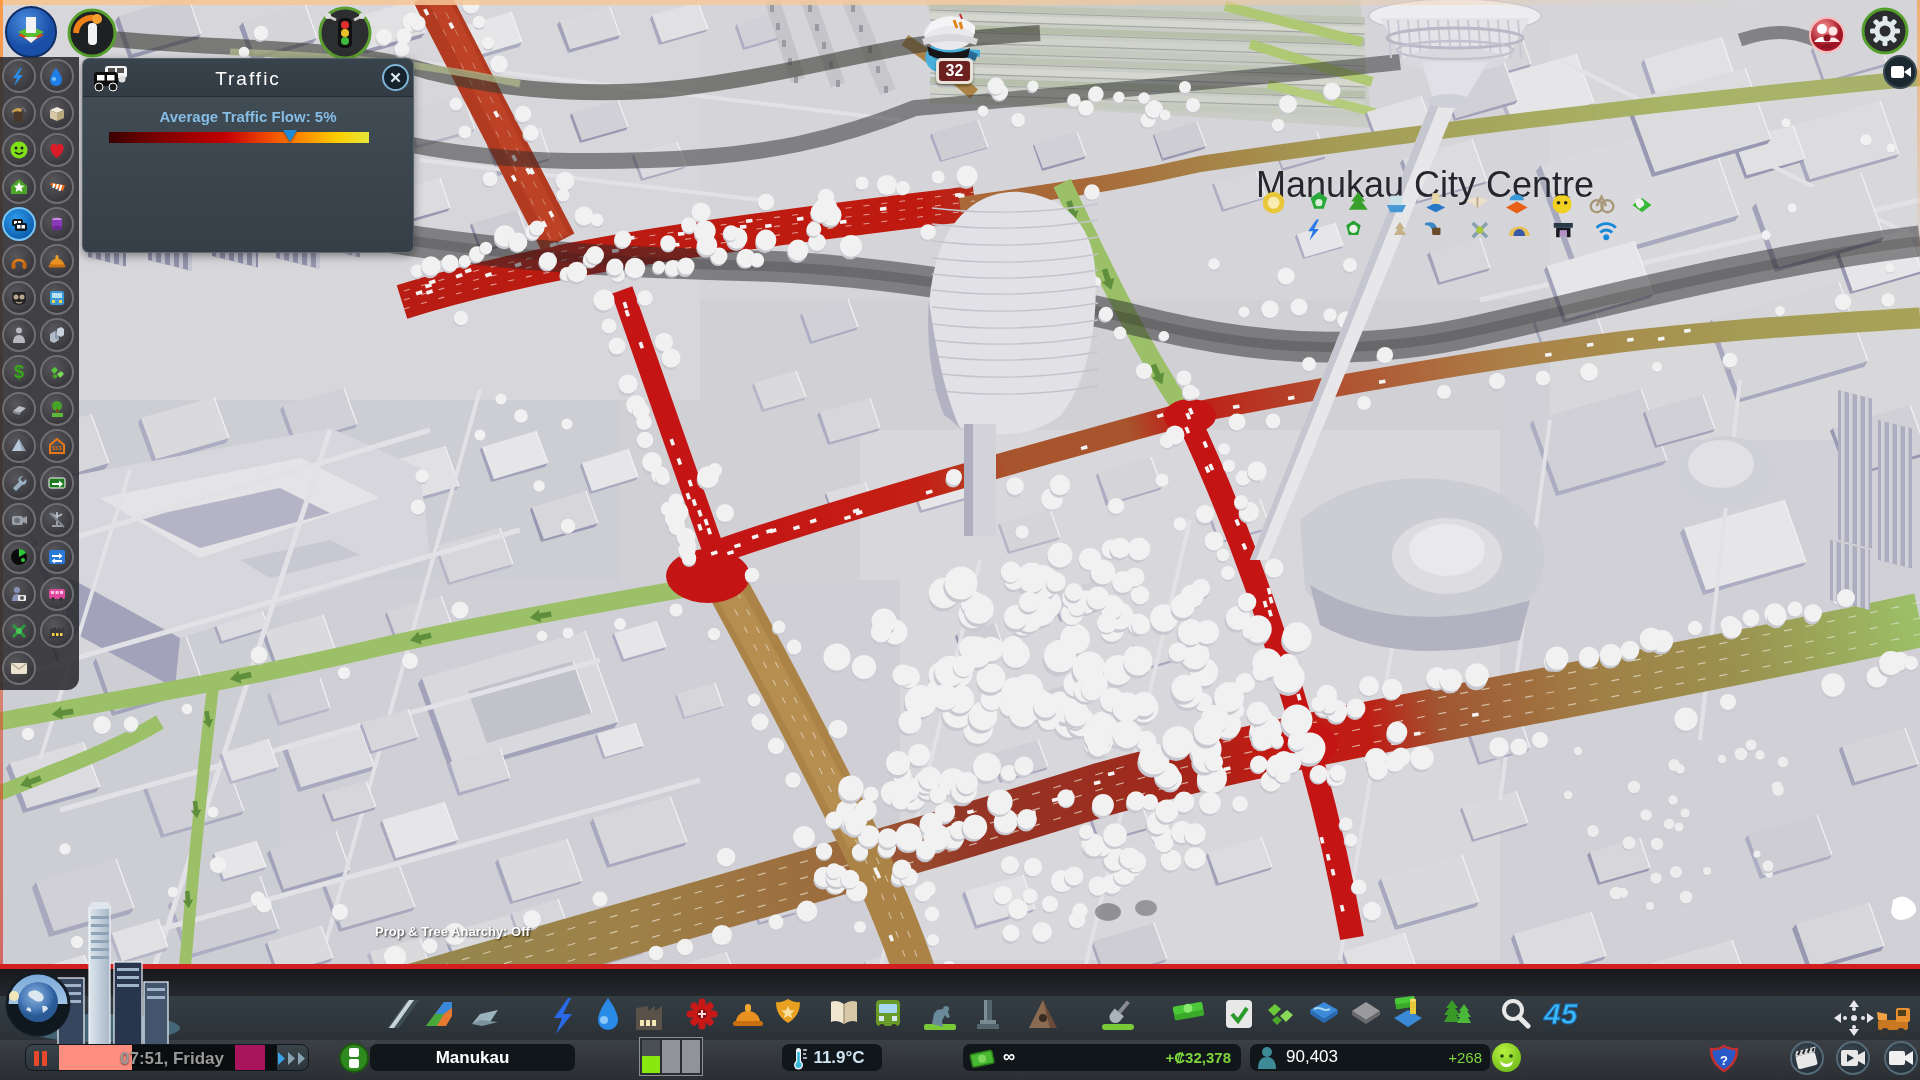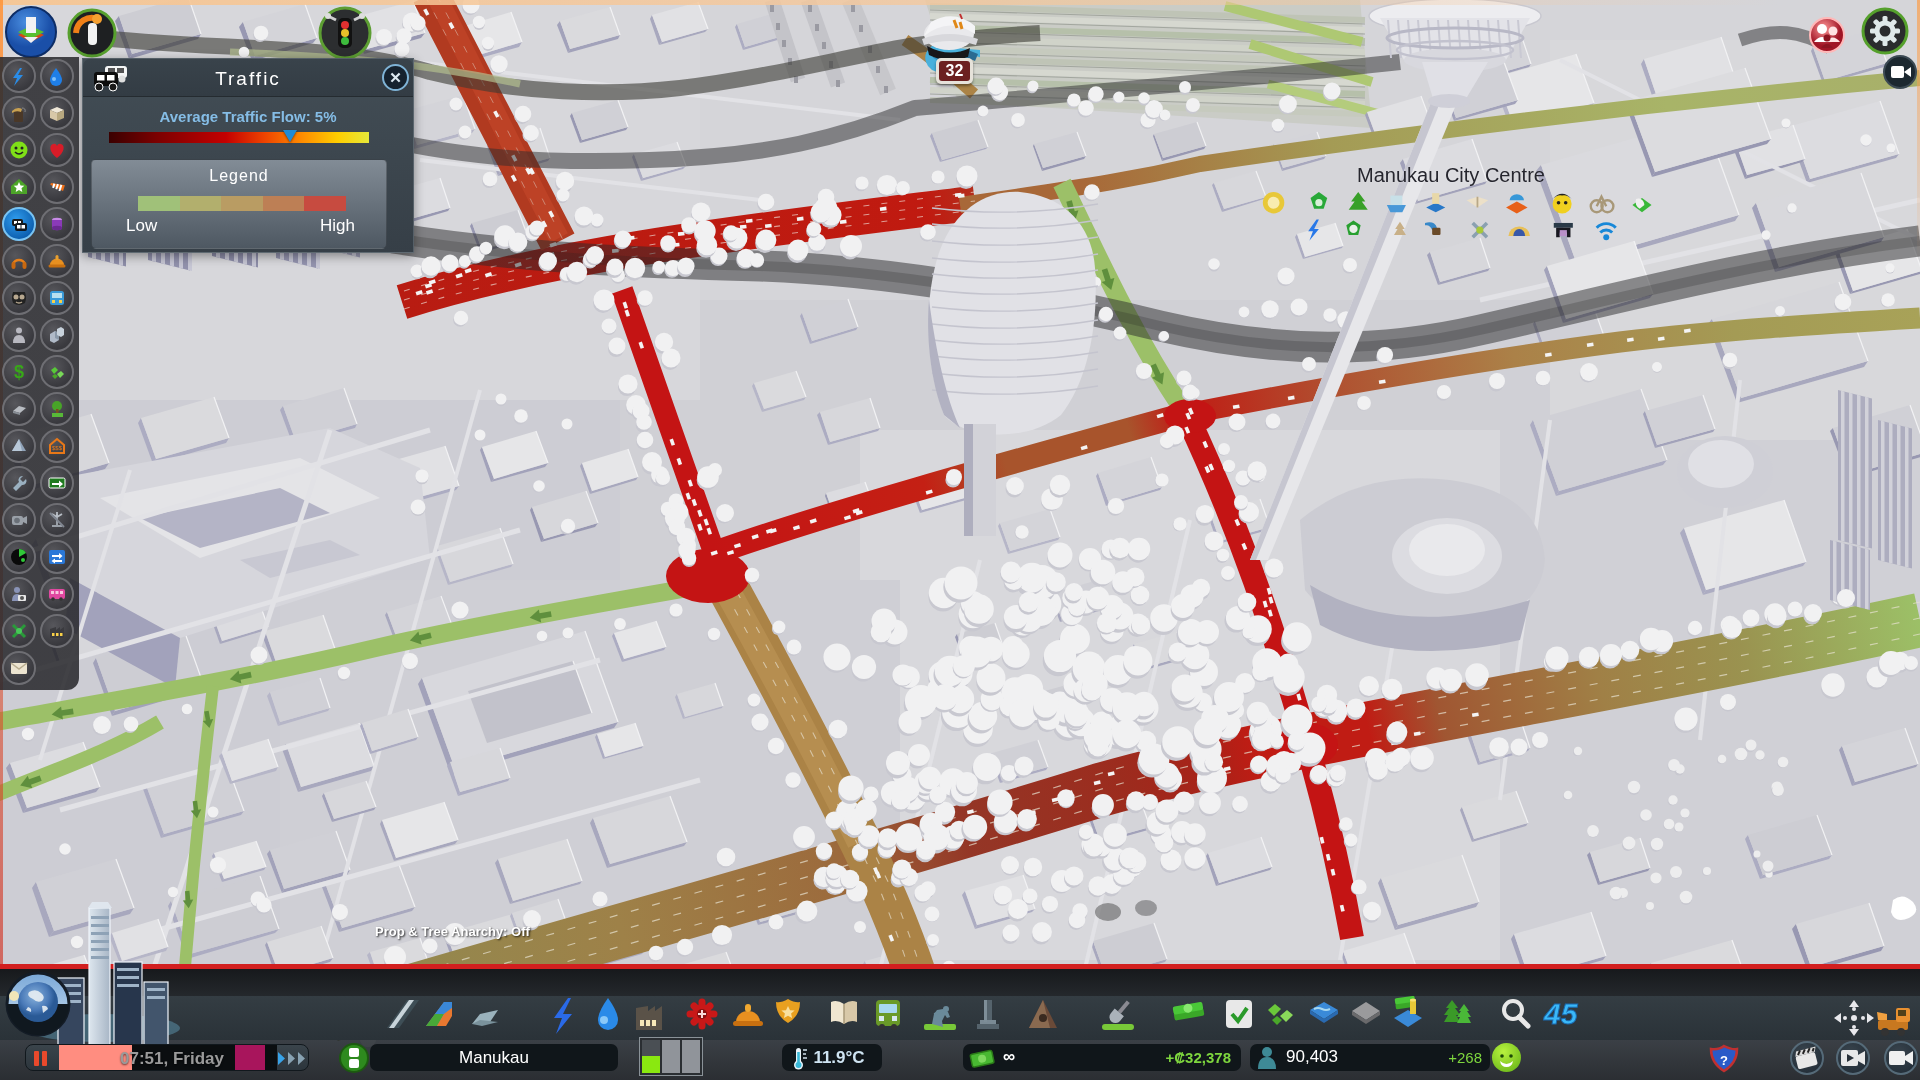--- a/index.html
+++ b/index.html
@@ -1,20 +1,20 @@
 <!DOCTYPE html>
 <html><head><meta charset="utf-8">
 <style>
 *{margin:0;padding:0;box-sizing:border-box}
 html,body{width:1920px;height:1080px;overflow:hidden;background:#d4d4d9;font-family:"Liberation Sans",sans-serif}
 #stage{position:relative;width:1920px;height:1080px}
 #map{position:absolute;left:0;top:0}
 .abs{position:absolute}
 
-#panel{left:82px;top:58px;width:332px;height:195px;background:linear-gradient(#434e56,#363f47);border-radius:0;border:1px solid rgba(180,190,200,.25);box-shadow:0 3px 10px rgba(0,0,0,.4)}
+#panel{left:82px;top:58px;width:332px;height:195px;background:linear-gradient(#434e56,#363f47);border-radius:7px;border:1px solid rgba(180,190,200,.25);box-shadow:0 3px 10px rgba(0,0,0,.4)}
 #panel .hdr{position:absolute;left:0;top:0;right:0;height:38px;background:linear-gradient(#39434b,#333c44);border-radius:7px 7px 0 0;border-bottom:1px solid rgba(0,0,0,.35)}
 #panel .title{position:absolute;left:0;right:0;top:9px;text-align:center;color:#fff;font-size:19px;letter-spacing:2px}
 #ptf{left:8px;top:4px}
 #pclose{position:absolute;right:4px;top:5px;width:27px;height:27px;border-radius:50%;background:#16222e;border:2px solid #7fb3d6;color:#dfeaf2;text-align:center;line-height:23px;font-size:15px;font-weight:bold}
 #avg{position:absolute;left:0;right:0;top:49px;text-align:center;color:#85bde6;font-weight:bold;font-size:15px}
 #slider{position:absolute;left:26px;top:73px;width:260px;height:11px;background:linear-gradient(90deg,#3a0000,#7a0000 18%,#c40000 45%,#ee4400 60%,#ff9000 75%,#ffce00 88%,#e6e83a)}
 #smark{position:absolute;left:200px;top:71px;width:0;height:0;border-left:7px solid transparent;border-right:7px solid transparent;border-top:12px solid #1f8bd6;filter:drop-shadow(0 1px 1px rgba(0,0,0,.5))}
 #legend{position:absolute;left:8px;top:100px;width:296px;height:90px;border-radius:5px;background:linear-gradient(#828c96,#4e5862);border:1px solid rgba(0,0,0,.25)}
 #legend .lt{position:absolute;left:0;right:0;top:7px;text-align:center;color:#fff;font-size:16px;letter-spacing:1px}
 #lbar{position:absolute;left:46px;top:36px;width:208px;height:15px;display:flex}
@@ -33,37 +33,37 @@
 .pill{position:absolute;background:#10161a;border-radius:7px;color:#fff}
 #timebox{left:25px;top:1044px;width:284px;height:27px;background:linear-gradient(#3a444b,#2c353c);border-radius:8px;border:1px solid #11181d;overflow:hidden}
 #timebox .fill1{position:absolute;left:33px;top:0;width:73px;height:27px;background:#ff8d80}
 #timebox .dk{position:absolute;left:106px;top:0;width:103px;height:27px;background:#0b0e10}
 #timebox .fill2{position:absolute;left:209px;top:0;width:30px;height:27px;background:#a8155c}
 #timebox .dk2{position:absolute;left:239px;top:0;width:12px;height:27px;background:#0b0e10}
 #timebox .tm{position:absolute;left:66px;top:4px;width:160px;color:#9a9a9a;font-size:17px;font-weight:bold;text-align:center;text-shadow:0 1px 2px rgba(0,0,0,.6)}
 #pausebtn{position:absolute;left:8px;top:6px;width:16px;height:15px}
 #pausebtn i{position:absolute;top:0;width:5px;height:15px;background:#e8492c;border-radius:1px}
 #speed{position:absolute;left:252px;top:6px;width:30px;height:15px}
-#cityname{left:370px;top:1044px;width:248px;height:27px;line-height:27px;text-align:center;font-size:17px;font-weight:normal}
+#cityname{left:370px;top:1044px;width:205px;height:27px;line-height:27px;text-align:center;font-size:17px;font-weight:bold}
 #rci{left:639px;top:1037px;width:64px;height:39px;background:#2a2e32;border:1px solid #8a9298;display:flex;gap:2px;padding:2px}
 #rci .c{flex:1;background:#40464b;position:relative}
 #rci .c b{position:absolute;bottom:0;left:0;right:0;display:block}
 #temp{left:782px;top:1044px;width:100px;height:27px;line-height:27px;color:#cfe4f2;font-size:17px;font-weight:bold;text-align:center;padding-left:14px}
 #money{left:963px;top:1044px;width:278px;height:27px}
 #money .inf{position:absolute;left:40px;top:3px;color:#fff;font-size:17px;font-weight:bold}
 #money .delta{position:absolute;right:10px;top:5px;color:#7ed63e;font-size:15px;font-weight:bold}
 #pop{left:1250px;top:1044px;width:240px;height:27px}
 #pop .n{position:absolute;left:36px;top:3px;color:#fff;font-size:17px;font-weight:normal}
 #pop .delta{position:absolute;right:8px;top:5px;color:#7ed63e;font-size:15px;font-weight:normal}
 #smiley{left:1492px;top:1043px;width:29px;height:29px;border-radius:50%;background:radial-gradient(circle at 40% 30%,#b8f23e,#5fae14)}
 .rndbtn{position:absolute;border-radius:50%;background:radial-gradient(circle at 40% 32%,#39444d,#25303a 75%);border:2px solid #556a78;display:flex;align-items:center;justify-content:center}
 
 #proptext{left:375px;top:924px;color:#fff;font-weight:bold;font-size:13px;text-shadow:1px 1px 2px rgba(0,0,0,.8)}
 
-#cclabel{left:1216px;top:164px;width:470px;text-align:center;color:#26262e;font-size:20px;font-family:"Liberation Sans",sans-serif;text-shadow:0 0 3px rgba(255,255,255,.3)}
+#cclabel{left:1190px;top:164px;width:470px;text-align:center;color:#26262e;font-size:36px;font-family:"Liberation Sans",sans-serif;text-shadow:0 0 3px rgba(255,255,255,.3)}
 
 #btop{left:0;top:0;width:1780px;height:5px;background:linear-gradient(90deg,rgba(246,198,148,.95),rgba(246,200,155,.75) 55%,rgba(246,200,155,0))}
 #bleft{left:0;top:0;width:3px;height:964px;background:linear-gradient(rgba(255,150,60,.9),rgba(225,80,40,.55) 65%,rgba(210,50,35,.65))}
 #bright{left:1917px;top:0;width:3px;height:260px;background:linear-gradient(rgba(250,160,80,.75),rgba(250,160,80,0))}
 </style></head>
 <body>
 <div id="stage">
 <svg id="map" width="1920" height="1080" viewBox="0 0 1920 1080">
 <rect width="1920" height="1080" fill="#d0d0d5"></rect>
 <rect x="0" y="0" width="700" height="400" fill="#d7d7db"></rect>
@@ -2246,32 +2246,20 @@
         <rect x="6" y="12" width="7.5" height="5.5" fill="#fff"></rect>
         <rect x="16" y="12" width="7.5" height="5.5" fill="#fff"></rect>
         <circle cx="8" cy="24" r="4" fill="#1a1a1a" stroke="#fff" stroke-width="1"></circle>
         <circle cx="22" cy="24" r="4" fill="#1a1a1a" stroke="#fff" stroke-width="1"></circle>
       </svg>
   <div class="title">Traffic</div>
   <div id="pclose">✕</div>
   <div id="avg">Average Traffic Flow: 5%</div>
   <div id="slider"></div>
       <div id="smark"></div>
-  <div id="legend">
-    <div class="lt">Legend</div>
-    <div id="lbar">
-          <div style="background:#a0c179"></div>
-          <div style="background:#b2af6d"></div>
-          <div style="background:#b99c63"></div>
-          <div style="background:#bd7f55"></div>
-          <div style="background:#c74b40"></div>
-        </div>
-    <div id="llow">Low</div>
-        <div id="lhigh">High</div>
-  </div>
 </div>
 
 <div class="abs" id="ltb"></div>
 <div class="lbtn" style="left:2px;top:59px">
       <svg width="20" height="20" viewBox="0 0 20 20">
         <path d="M 11,2 L 4,12 h 4 l -3,8 9,-11 h -5 l 4,-7 Z" fill="#2a8de8"></path>
       </svg>
     </div>
 <div class="lbtn" style="left:40px;top:59px">
       <svg width="20" height="20" viewBox="0 0 20 20">

